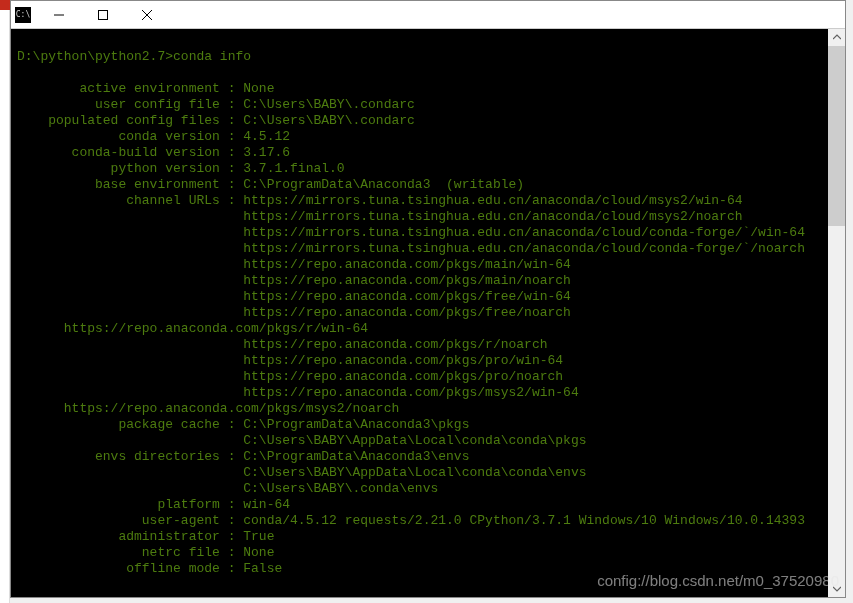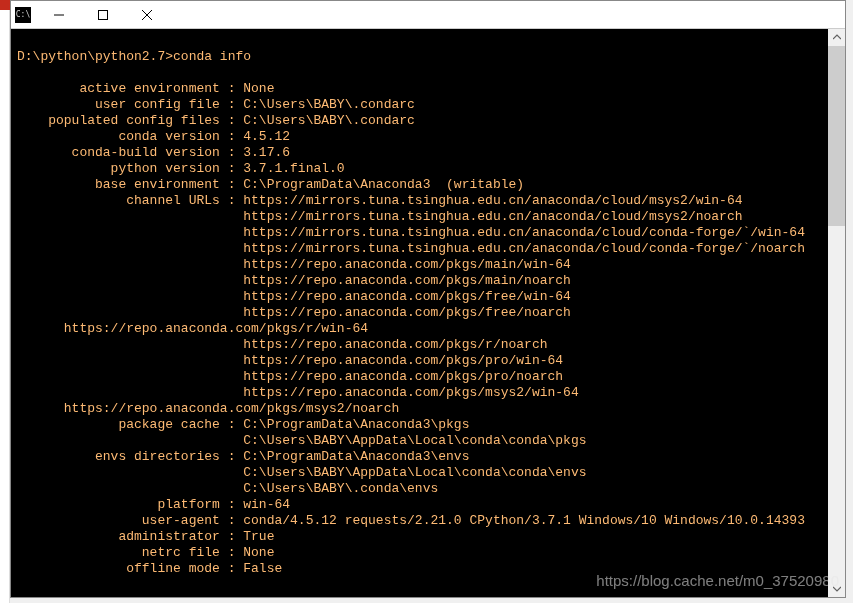--- a/index.html
+++ b/index.html
@@ -62,21 +62,21 @@
     }
     .titlebar .ctrl svg { width: 10px; height: 10px; }
     .terminal-wrap{
       flex:1;
       display:flex;
       background:#000;
     }
     .terminal {
       flex: 1;
       background: #000;
-      color: #fdba74;
+      color: #4d7c0f;
       font-family: "Consolas", "Courier New", monospace;
       font-size: 13px;
       line-height: 16px;
       padding: 4px 4px 12px 6px;
       white-space: pre;
       overflow: hidden;
     }
     .scrollbar{
       width:17px;
       background:#f0f0f0;
@@ -190,13 +190,13 @@
       <div class="thumb"></div>
       <div class="arrow down">
         <svg viewBox="0 0 8 8">
             <path d="M0 2 L4 6 L8 2" fill="none" stroke="currentColor" stroke-width="1.2"></path>
           </svg>
       </div>
     </div>
   </div>
 </div>
 
-<div class="watermark">https://blog.cache.net/m0_37520980</div>
+<div class="watermark">config://blog.csdn.net/m0_37520980</div>
 
 </body></html>

